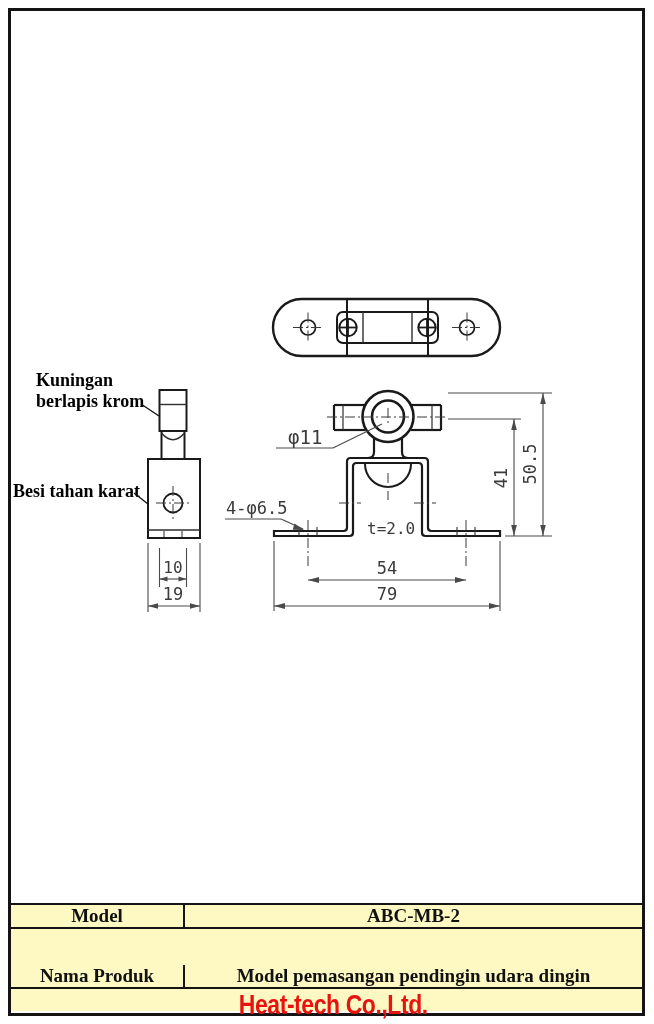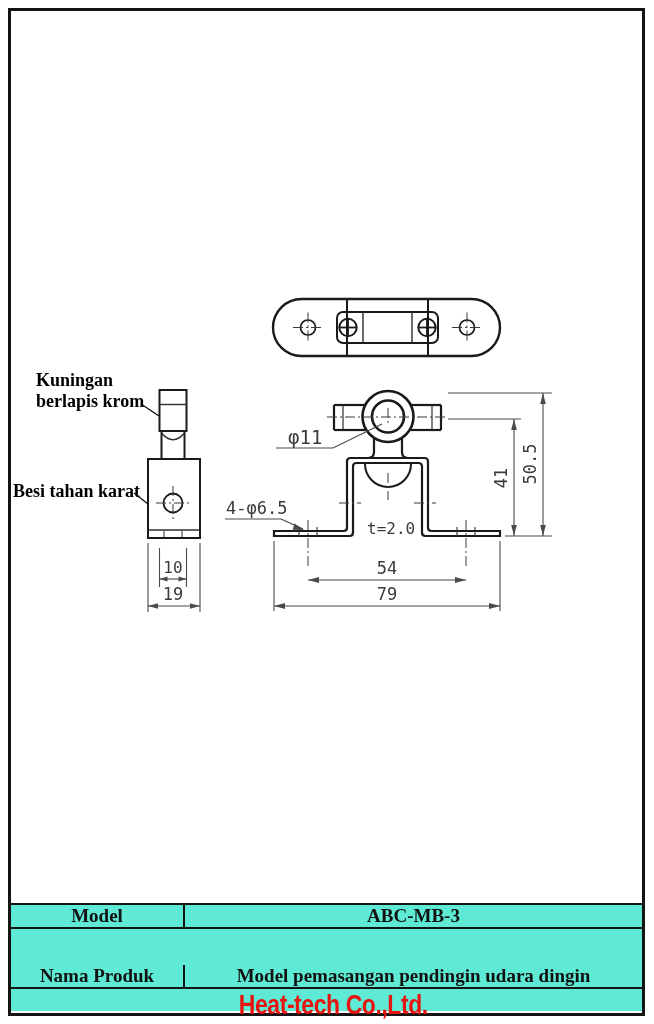--- a/index.html
+++ b/index.html
@@ -20,21 +20,21 @@
   .dimline{stroke:#4a4a4a;fill:none;}
   .dim{font-family:"DejaVu Sans Mono",monospace;fill:#3b3b3b;}
   .mat{font-family:"Liberation Serif",serif;font-weight:bold;fill:#000000;font-size:18px;}
   .arrow{fill:#4a4a4a;stroke:none;}
 
   
   .titleblock{
     position:absolute;left:11px;top:903px;width:631px;height:108px;
     border-top:2px solid #141414;display:flex;flex-direction:column;
     font-family:"Liberation Serif",serif;font-weight:bold;color:#111;
-    box-sizing:border-box;background:#5eead4;text-align:center;
+    box-sizing:border-box;background:#fef9c3;text-align:center;
   }
   .tb-row{display:flex;border-bottom:2px solid #141414;box-sizing:border-box;}
   .tb-row-1{height:43px;}
   .tb-row-2{height:36px;margin-top:36px;}
   .tb-row-3{flex:1;border-bottom:none;}
   .tb-label{
     width:174px;border-right:2px solid #141414;display:flex;
     align-items:center;justify-content:center;font-size:19px;box-sizing:border-box;
   }
   .tb-value{flex:1;display:flex;align-items:center;justify-content:center;font-size:19px;}
@@ -205,21 +205,21 @@
   </g>
   <g>
     <text class="mat" x="13" y="497">Besi tahan karat</text>
     <line x1="134" y1="493" x2="148" y2="504" stroke="#111" stroke-width="1.3"></line>
   </g>
 </svg>
 
 <div class="titleblock">
   <div class="tb-row tb-row-1">
     <div class="tb-label">Model</div>
-    <div class="tb-value">ABC-MB-3</div>
+    <div class="tb-value">ABC-MB-2</div>
   </div>
   <div class="tb-row tb-row-2">
     <div class="tb-label">Nama Produk</div>
     <div class="tb-value">Model pemasangan pendingin udara dingin</div>
   </div>
   <div class="tb-row tb-row-3 tb-footer">
     <span class="footer-text">Heat-tech Co.,Ltd.</span>
   </div>
 </div>
 

